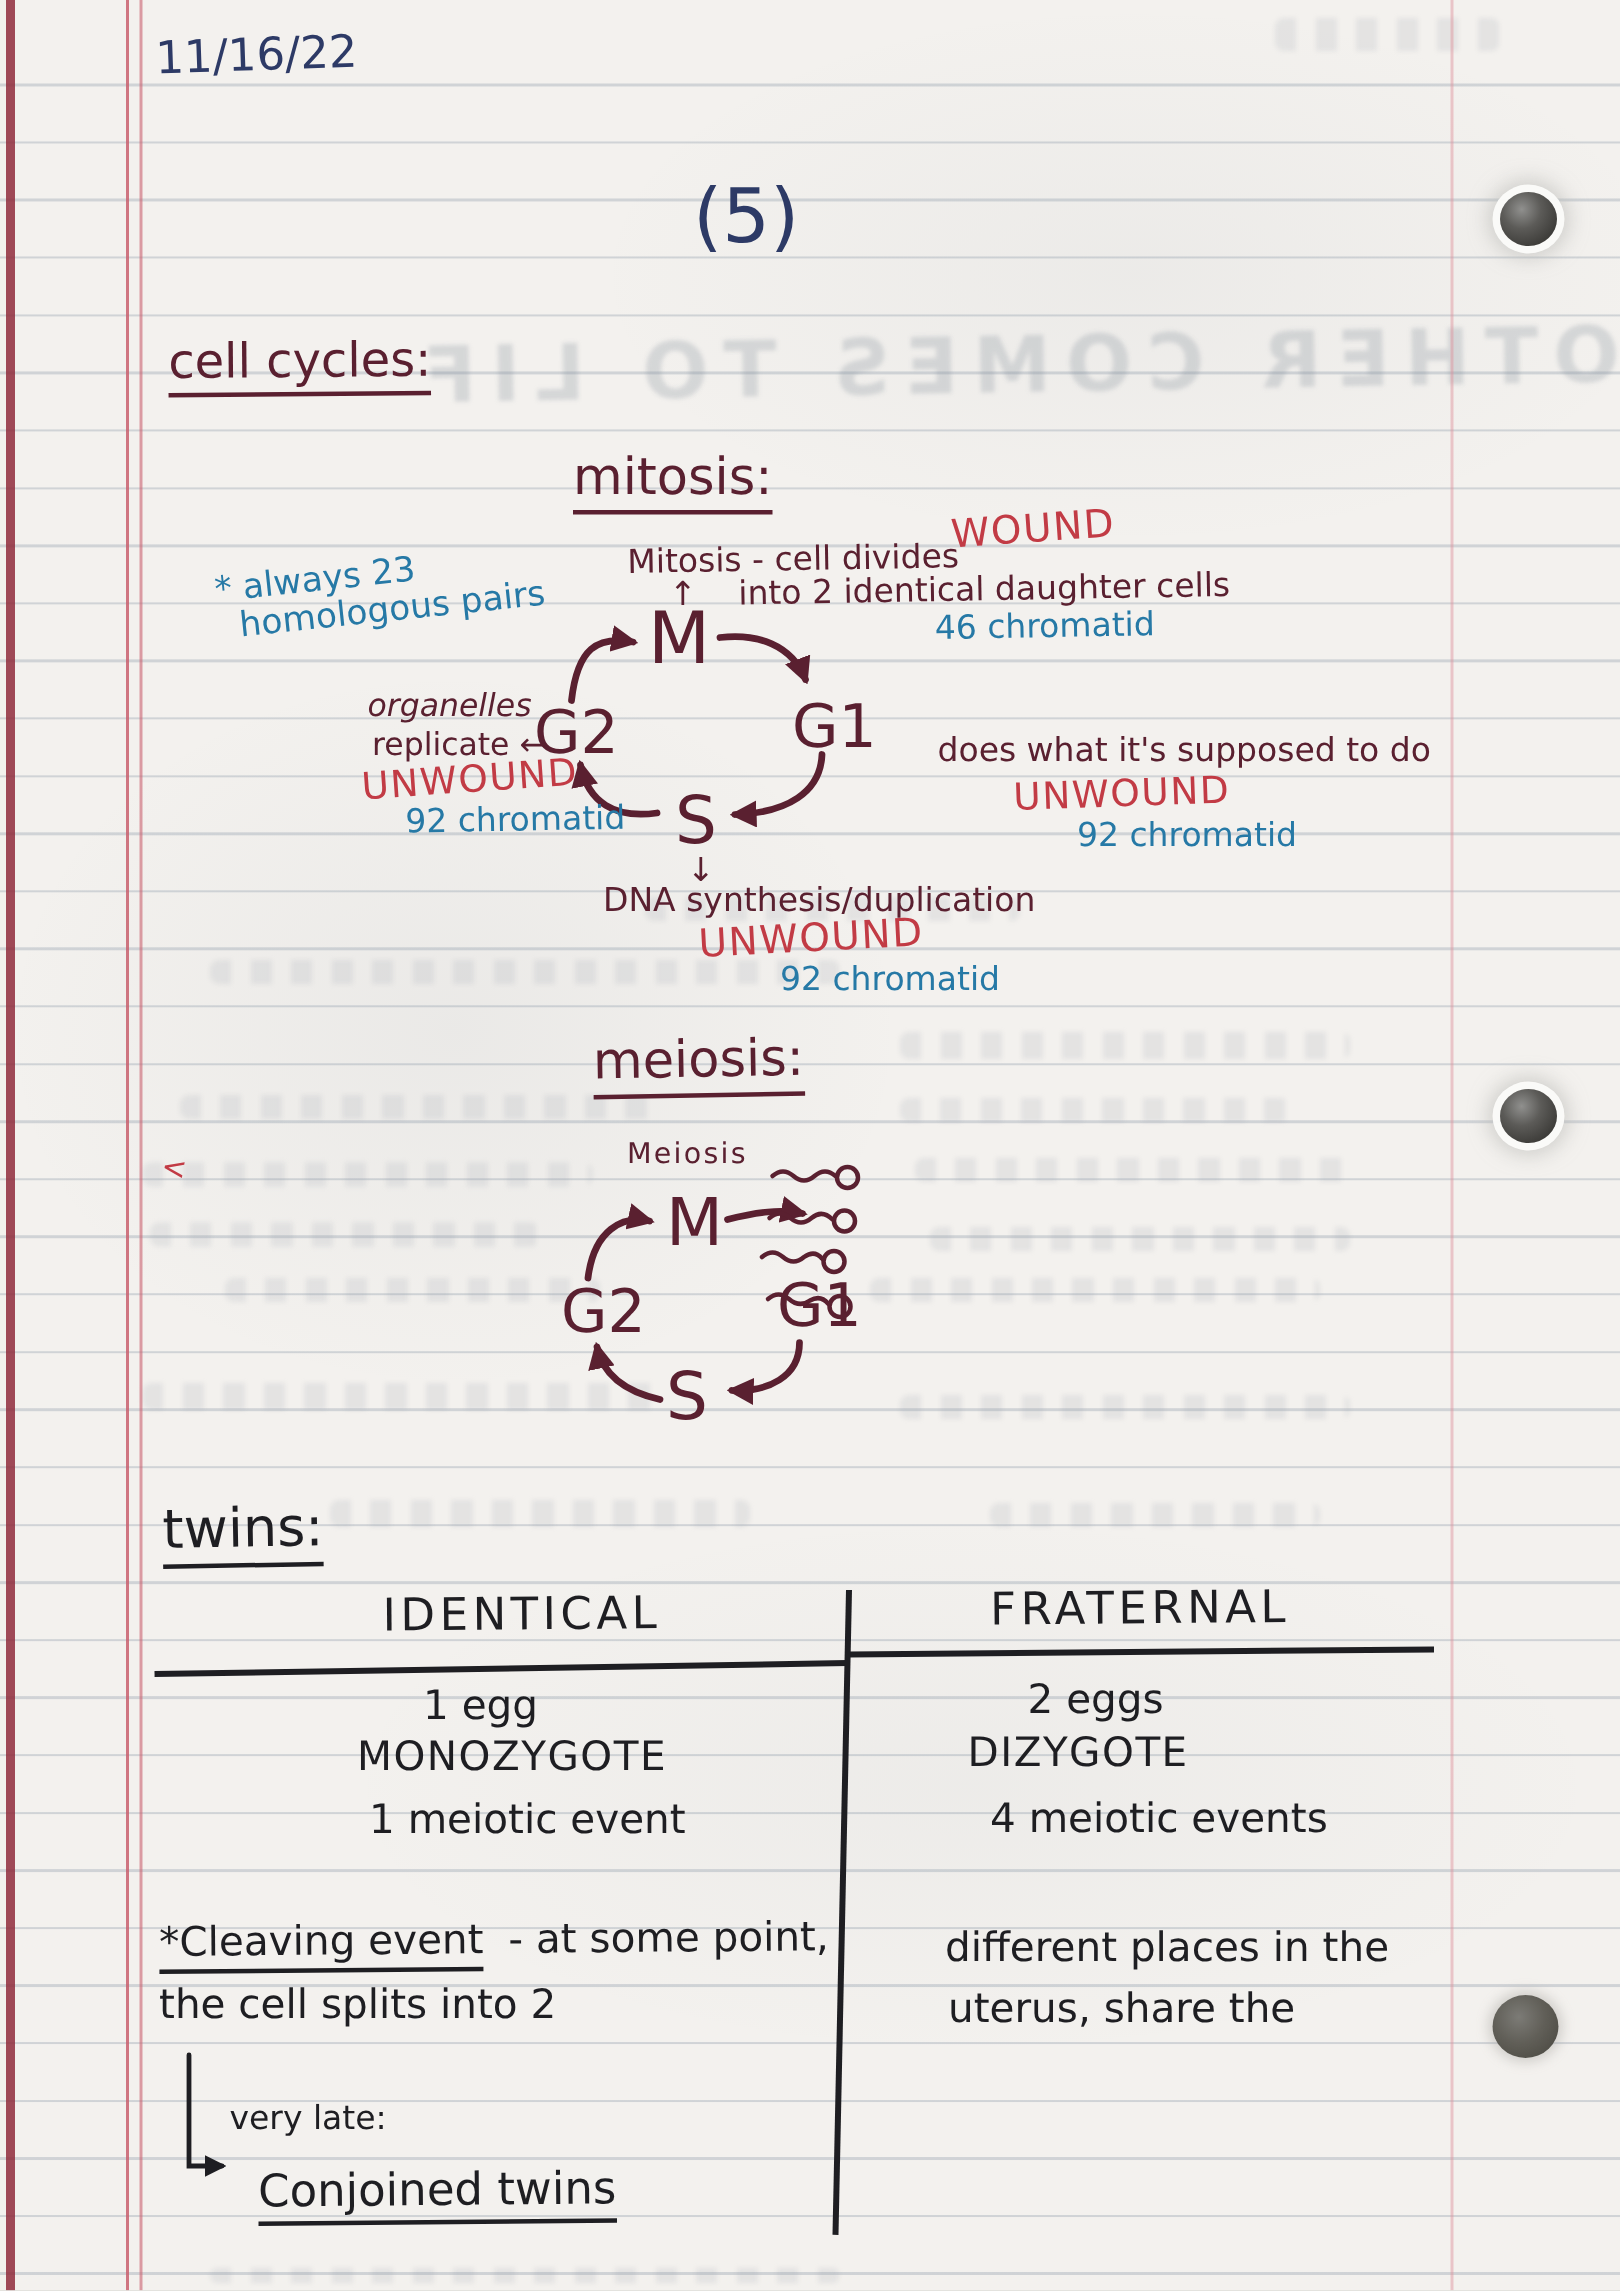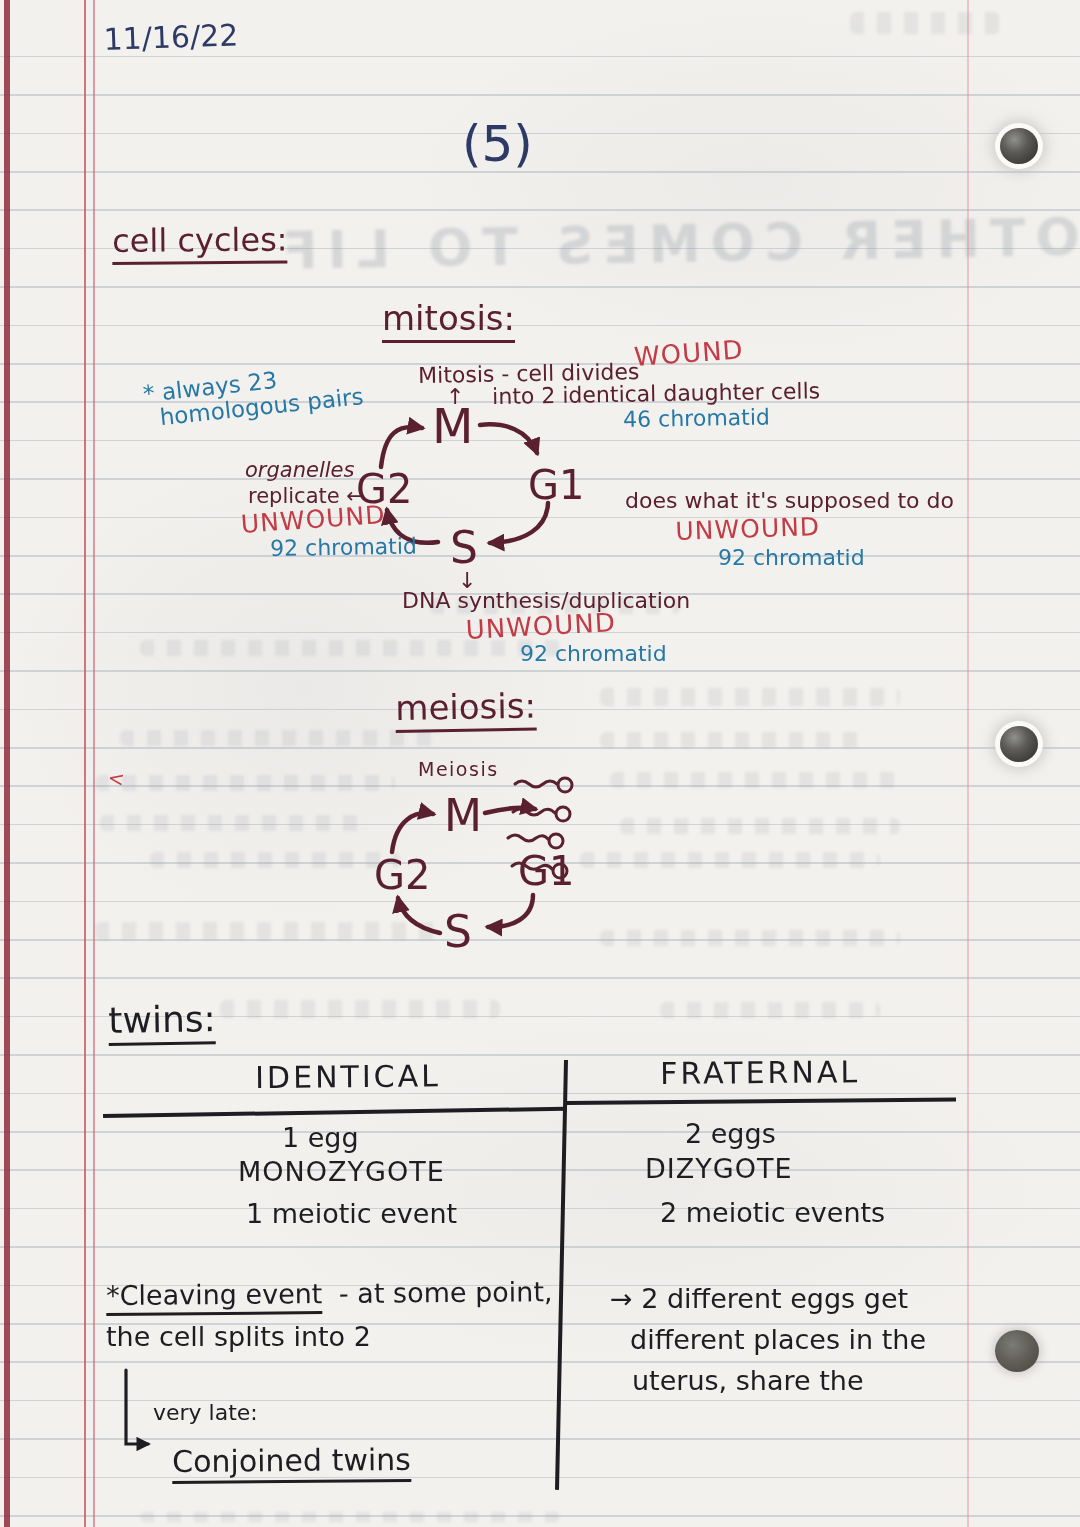--- a/index.html
+++ b/index.html
@@ -172,38 +172,37 @@
   <div class="hline" style="left:103px;top:1114px;width:462px;height:3.5px;transform:rotate(-0.9deg);"></div>
   <div class="hline" style="left:566px;top:1101px;width:390px;height:3.5px;transform:rotate(-0.5deg);"></div>
   <div class="vline" style="left:564px;top:1060px;width:3.5px;height:430px;transform:rotate(1.2deg);"></div>
 
   <div class="t black" style="left:282px;top:1122px;font-size:27px;">1 egg</div>
   <div class="t black" style="left:238px;top:1156px;font-size:27px;letter-spacing:1px;">MONOZYGOTE</div>
   <div class="t black" style="left:246px;top:1198px;font-size:27px;">1 meiotic event</div>
 
   <div class="t black" style="left:685px;top:1118px;font-size:27px;">2 eggs</div>
   <div class="t black" style="left:645px;top:1153px;font-size:27px;letter-spacing:1px;">DIZYGOTE</div>
-  <div class="t black" style="left:660px;top:1197px;font-size:27px;">2 meiotic events</div>
+  <div class="t black" style="left:660px;top:1197px;font-size:27px;">4 meiotic events</div>
 
   <div class="t black" style="left:106px;top:1280px;font-size:27px;transform:rotate(-0.5deg);">
     <span class="ul">*Cleaving event</span>
     <span style="margin-left:8px;">- at some point,</span>
   </div>
   <div class="t black" style="left:106px;top:1321px;font-size:27px;">the cell splits into 2</div>
 
   <svg class="diagram" style="left:116px;top:1366px;" width="50" height="92" viewBox="0 0 50 92">
     <defs>
       <marker id="ah-blk" viewBox="0 0 10 10" refX="8" refY="5" markerWidth="4.5" markerHeight="4.5" orient="auto">
         <path d="M0,0 L10,5 L0,10 z" fill="#1e1e22"></path>
       </marker>
     </defs>
     <path class="bracket-stroke" d="M 10,4 L 10,78 L 32,78" marker-end="url(#ah-blk)"></path>
   </svg>
   <div class="t black" style="left:153px;top:1400px;font-size:22px;">very late:</div>
   <div class="t black" style="left:172px;top:1444px;font-size:30px;transform:rotate(-0.5deg);"><span class="ul">Conjoined twins</span></div>
 
   <div class="t black" style="left:610px;top:1278px;font-size:27px;line-height:41px;white-space:normal;width:360px;">
-    <div>→ 2 different eggs get</div>
     <div style="padding-left:20px;">different places in the</div>
     <div style="padding-left:22px;">uterus, share the</div>
   </div>
 
 </div>
 
 </body></html>

